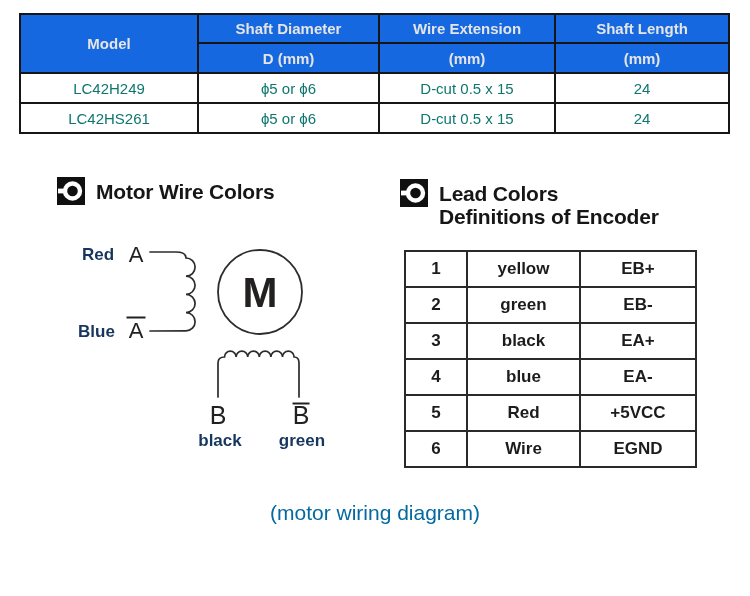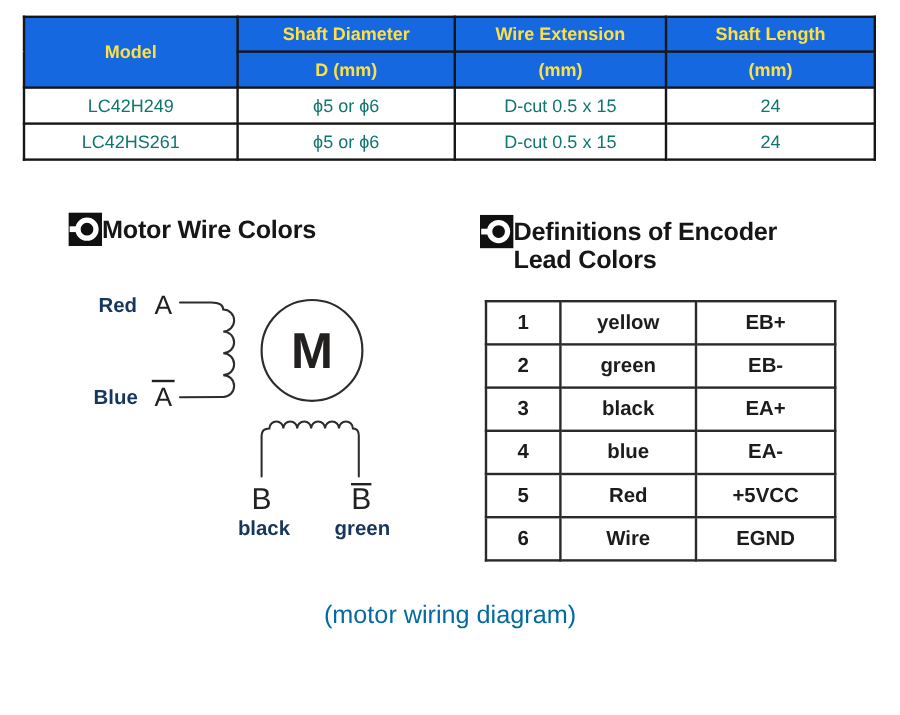--- a/index.html
+++ b/index.html
@@ -11,28 +11,28 @@
 
   
   .spec-table{
     border-collapse:collapse;table-layout:fixed;width:709px;
   }
   .spec-table td{
     border:2px solid #161616;text-align:center;vertical-align:middle;
     padding:0;font-size:15px;
   }
   .spec-table tr.hdr td{
-    background:var(--header-blue,#1568e0);color:#fde047;font-weight:bold;
+    background:var(--header-blue,#1568e0);color:#e5e5e5;font-weight:bold;
   }
   .spec-table tr.hdr1 td{height:27px;}
   .spec-table tr.hdr2 td{height:28px;}
   .spec-table tr.datarow td{height:28px;color:#0f766e;}
 
   
-  .section-head{display:flex;align-items:flex-start;}
+  .section-head{display:flex;align-items:flex-start;gap:11px;}
   .section-head .icon{flex:0 0 auto;}
   .section-title{
     font-size:21px;font-weight:bold;color:#161616;line-height:23px;
     letter-spacing:-0.2px;padding-top:3px;
   }
 
   
   svg text{font-family:"Liberation Sans",sans-serif;}
   .wire{fill:none;stroke:#2e2b2c;stroke-width:1.7;stroke-linecap:round;}
   .motor-circle{fill:none;stroke:#2e2b2c;stroke-width:1.8;}
@@ -105,22 +105,22 @@
 </div>
 
 <div class="abs section-head" style="left:400px;top:179px;width:290px;">
   <svg class="icon" width="28" height="28" viewBox="0 0 28 28">
     <rect x="0" y="0" width="28" height="28" fill="#101010"></rect>
     <circle cx="15.5" cy="14" r="7.5" fill="none" stroke="#ffffff" stroke-width="4.4"></circle>
     <rect x="1" y="11.6" width="7" height="4.8" fill="#ffffff"></rect>
     <circle cx="15.5" cy="14" r="2.2" fill="#101010"></circle>
   </svg>
   <div class="section-title">
+    <span style="display:block">Lead Colors</span>
     <span style="display:block">Definitions of Encoder</span>
-    <span style="display:block">Lead Colors</span>
   </div>
 </div>
 
 <svg class="abs" style="left:70px;top:235px;" width="280" height="225" viewBox="70 235 280 225">
 
   <path class="wire" d="M150,252 H176 Q186,252 186,258
            A9.1,9.1 0 0 1 186,276.2
            A9.1,9.1 0 0 1 186,294.4
            A9.1,9.1 0 0 1 186,312.6
            A9.1,9.1 0 0 1 186,330.8

